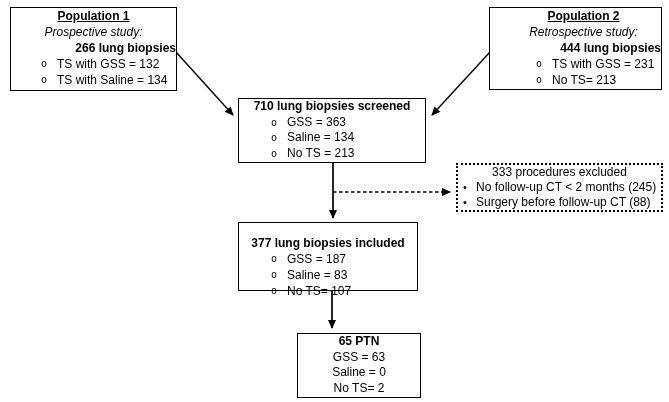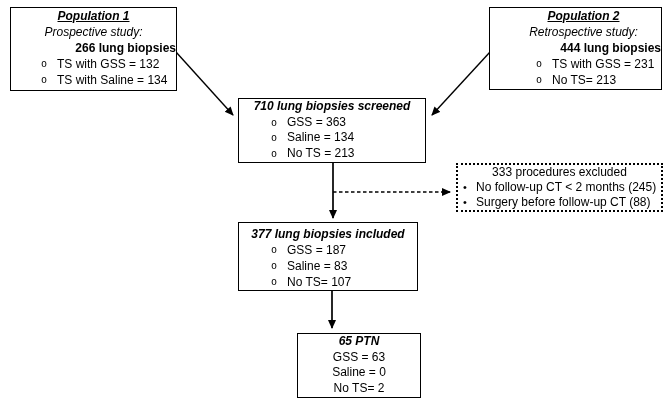--- a/index.html
+++ b/index.html
@@ -7,35 +7,35 @@
   body { font-family:"Liberation Sans", sans-serif; }
   .canvas {
     position:relative; width:669px; height:402px;
     background:#ffffff; color:#000; font-size:12px; overflow:hidden;
   }
   .arrows { position:absolute; left:0; top:0; z-index:0; }
   .fbox {
     position:absolute; background:#ffffff; border:1.5px solid #000;
     z-index:1; text-align:center; line-height:16px;
   }
-  .fbox .title { font-weight:700;font-style:italic; }
+  .fbox .title { font-weight:700; }
   .fbox .title.u { text-decoration:underline; }
   .fbox .subtitle { font-style:italic; }
   .fbox .total { font-weight:700;text-align:right; }
   .row-b { display:flex; text-align:left; }
   .row-b .bullet {
     flex:0 0 16px; font-size:10px; line-height:inherit;
     font-family:"DejaVu Sans Mono", monospace;
   }
   #box-pop1     { left:10px;  top:7px;   width:167px; height:84px; }
   #box-pop2     { left:489px; top:7px;   width:173px; height:83px;padding-left:16px; }
   #box-screened { left:238px; top:98px;  width:188px; height:65px; line-height:15.5px; }
   #box-excluded { left:456px; top:163px; width:207px; height:49px;
                   border:2px dotted #000; line-height:15px; }
-  #box-included { left:238px; top:222px; width:180px; height:69px; padding-top:3px; }
+  #box-included { left:238px; top:222px; width:180px; height:69px; padding-top:12px; }
   #box-final    { left:270px; top:333px; width:124px; height:65px; line-height:15.5px;margin-left:27px; }
   .ind30 { padding-left:30px; }
   .ind32 { padding-left:32px; }
   #box-excluded .row-b { padding-left:5px; }
   #box-excluded .row-b .bullet { flex:0 0 13px; font-size:11px; font-family:"Liberation Sans", sans-serif; }
 </style>
 </head>
 <body>
 
 <div class="canvas">

